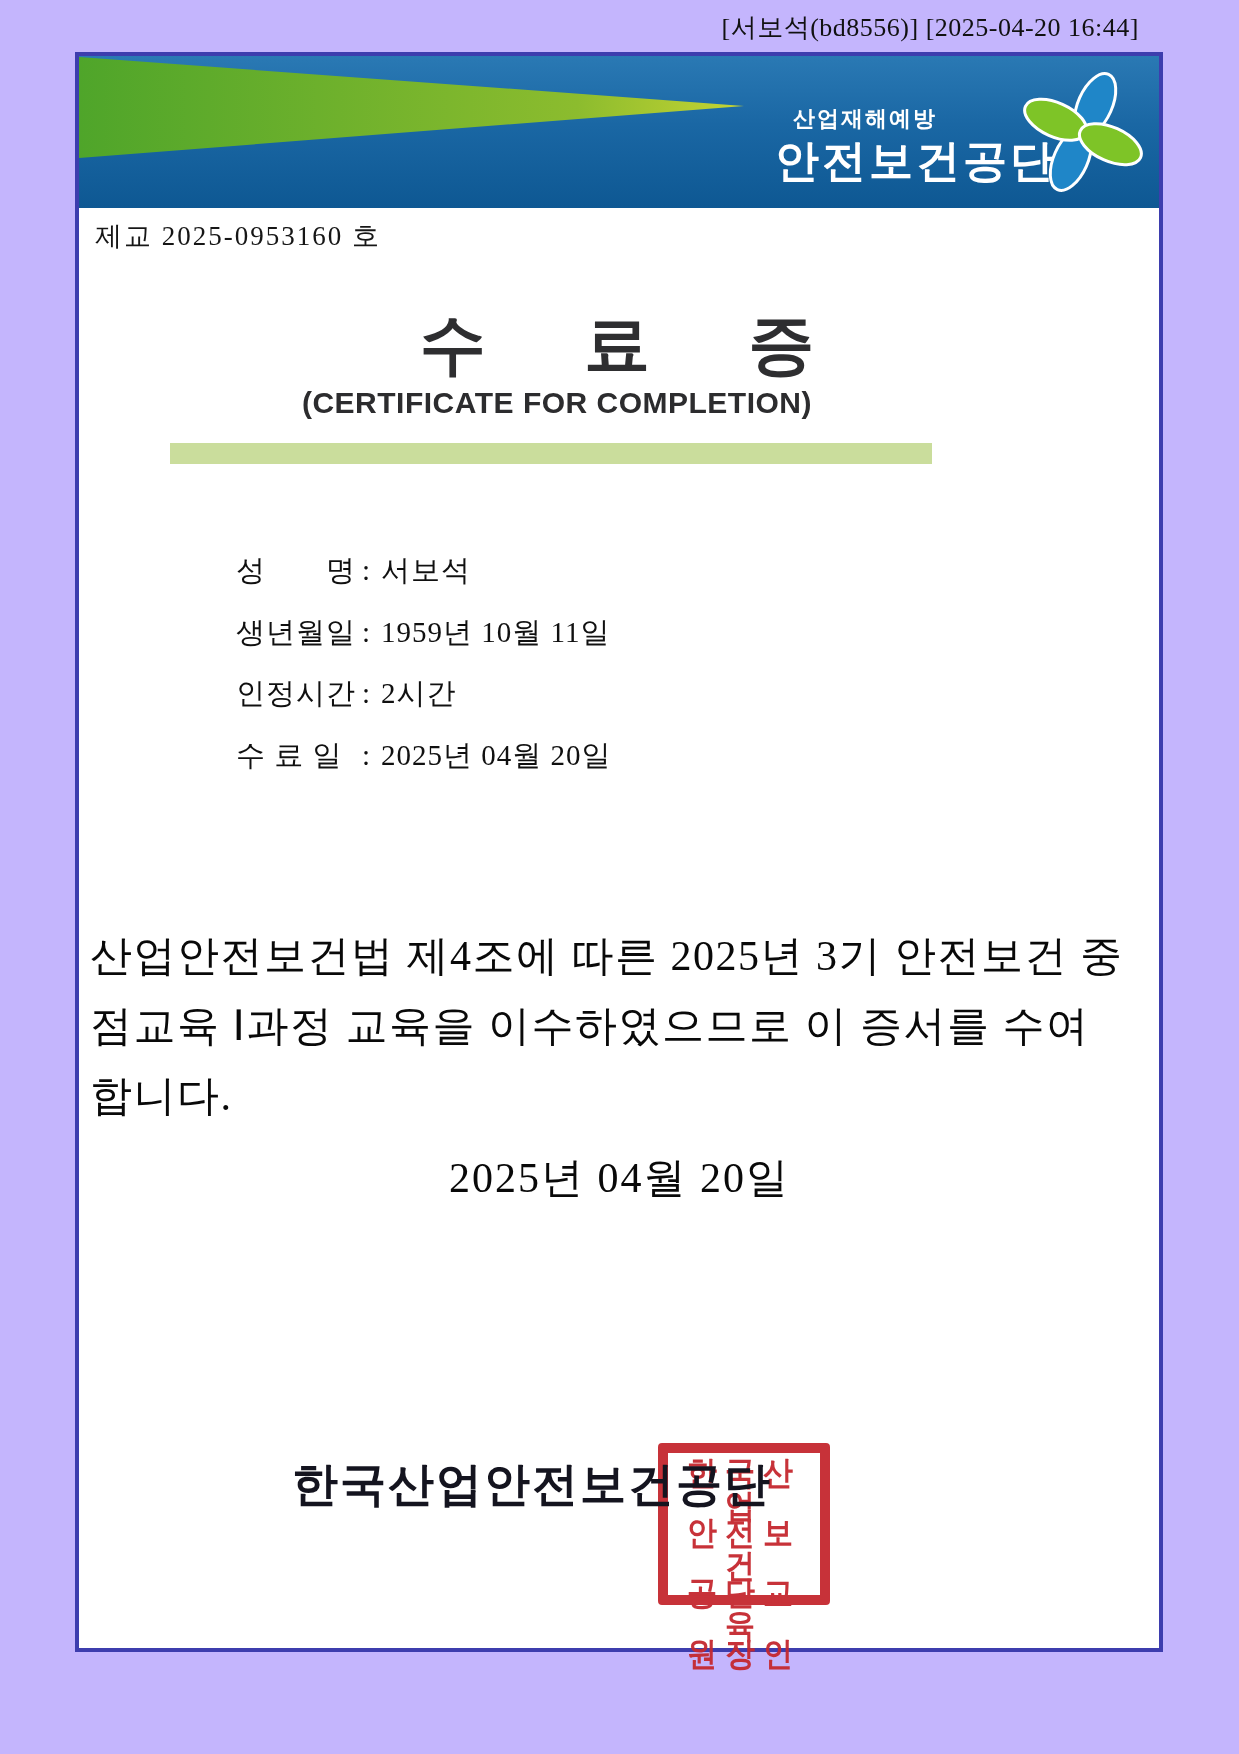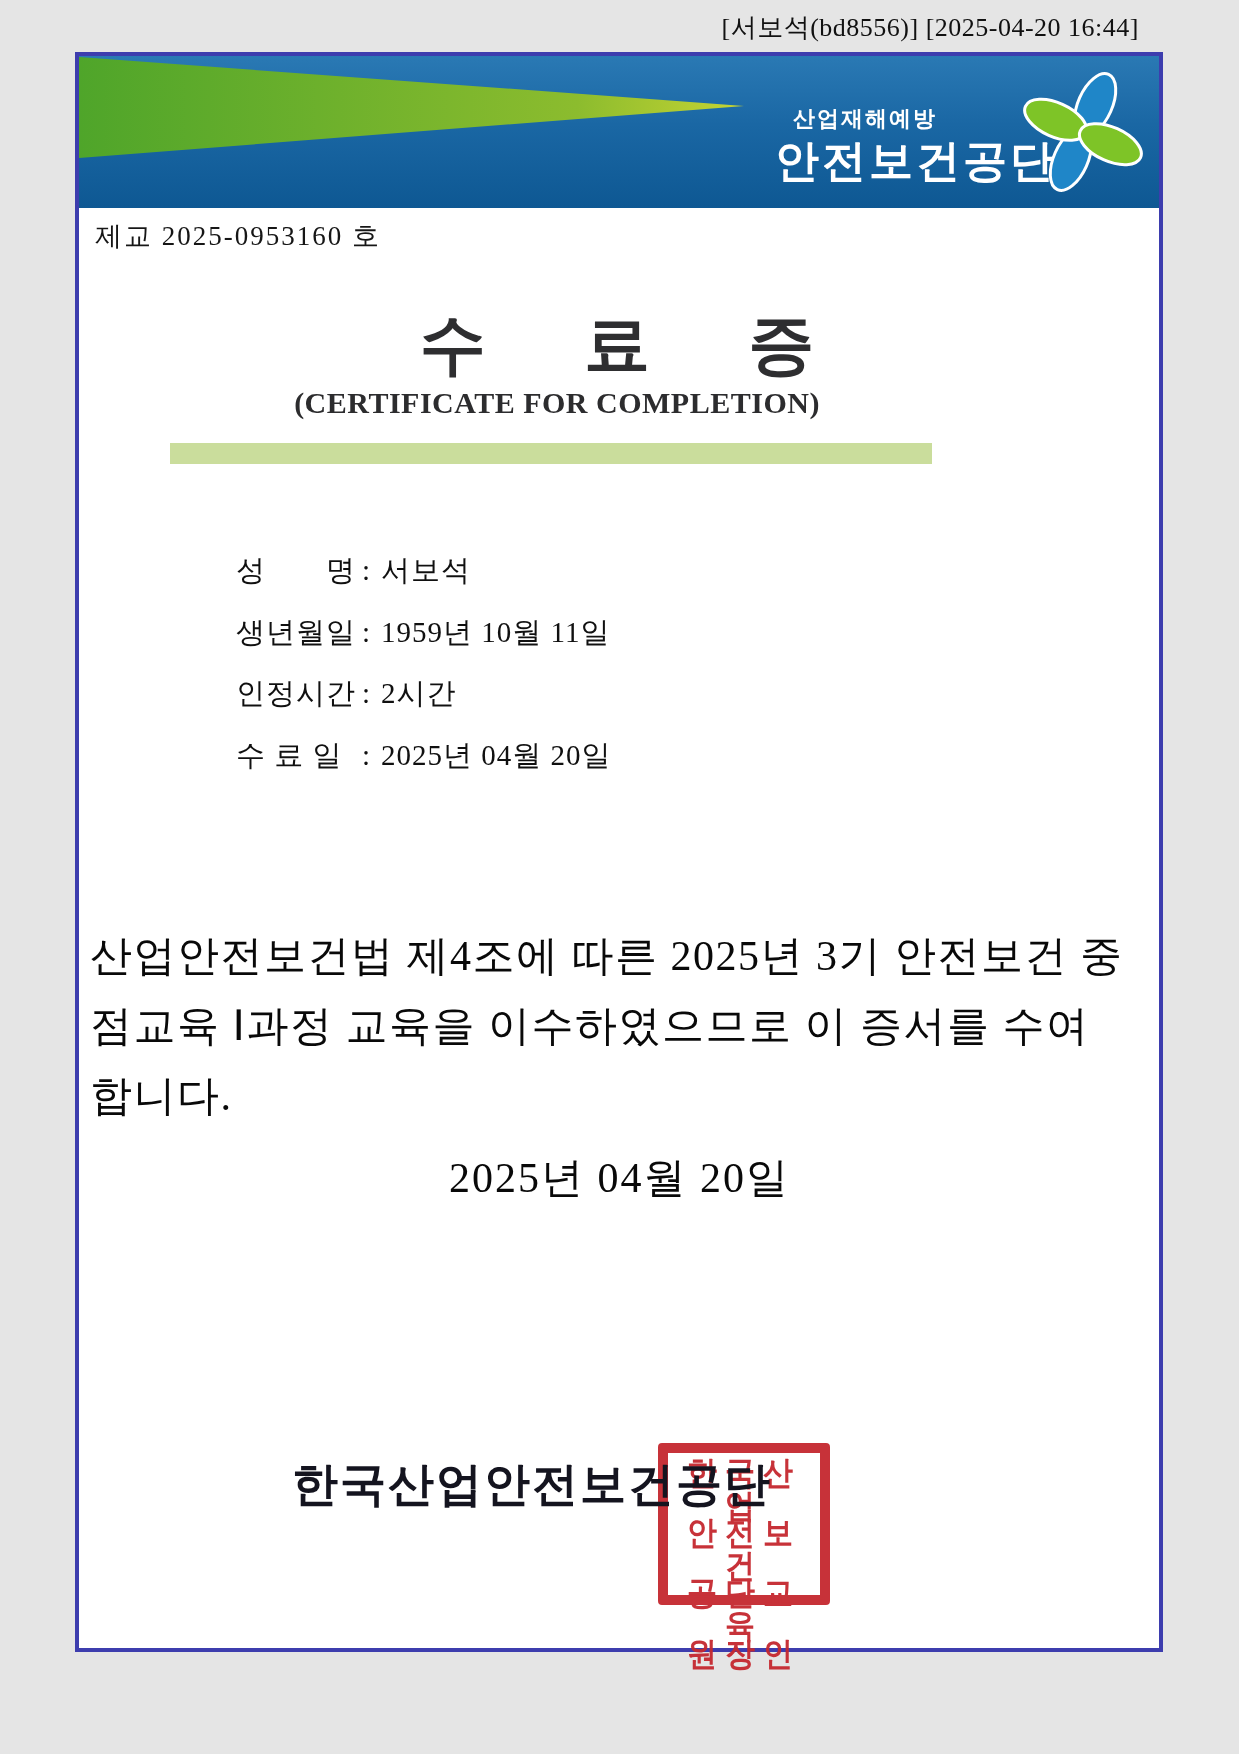--- a/index.html
+++ b/index.html
@@ -1,18 +1,18 @@
 <!DOCTYPE html>
 <html><head>
 <meta charset="utf-8">
 <style>
   * { margin:0; padding:0; box-sizing:border-box; }
   html,body { background:#ffffff; }
   .page {
-    position:relative; width:1239px; height:1754px; background:#e5e5e5;
+    position:relative; width:1239px; height:1754px; background:#c4b5fd;
     font-family:"Liberation Serif", serif; overflow:hidden;
   }
   .stamp {
     position:absolute; top:10px; right:100px; font-size:26px; color:#111;
     font-family:"Liberation Serif", serif; letter-spacing:0.5px;
   }
   .frame {
     position:absolute; left:75px; top:52px; width:1088px; height:1600px;
     border:4px solid #3d3dae; background:#ffffff;
   }
@@ -36,21 +36,21 @@
   .doc-no { position:absolute; left:95px; top:218px; font-size:27px; color:#161616; letter-spacing:2px;font-family:Liberation Serif, serif; }
   
   .title {
     position:absolute; left:79px; top:300px; width:1080px; text-align:center;
     font-size:66px; font-weight:bold; color:#2e2e30; word-spacing:72px;
     font-family:"Liberation Sans", sans-serif; letter-spacing:4px;
   }
   .subtitle {
     position:absolute; left:79px; top:386px; width:956px; text-align:center;
     font-size:30px; font-weight:600; color:#2c2c2e;
-    font-family:Liberation Serif, serif; letter-spacing:0.5px;
+    font-family:Liberation Sans, sans-serif; letter-spacing:0.5px;
   }
   .green-bar {
     position:absolute; left:170px; top:443px; width:762px; height:21px;
     background:#cadd9c;
   }
   
   .fields { position:absolute; left:170px; top:518px; width:860px; }
   .field-row { height:61.5px; font-size:29px; color:#101010; letter-spacing:1px; white-space:pre; }
   .field-label { display:inline-block; min-width:122px; }
   .field-sep { display:inline-block; padding:0 10px 0 4px; }

